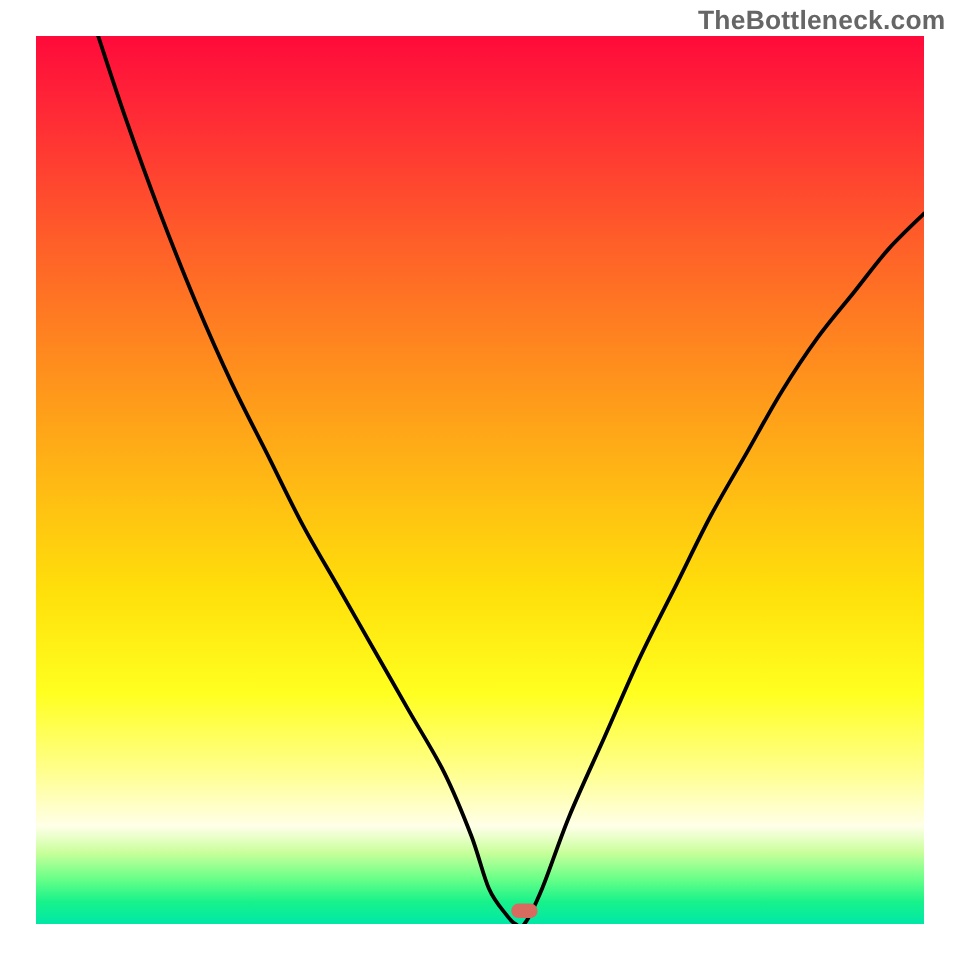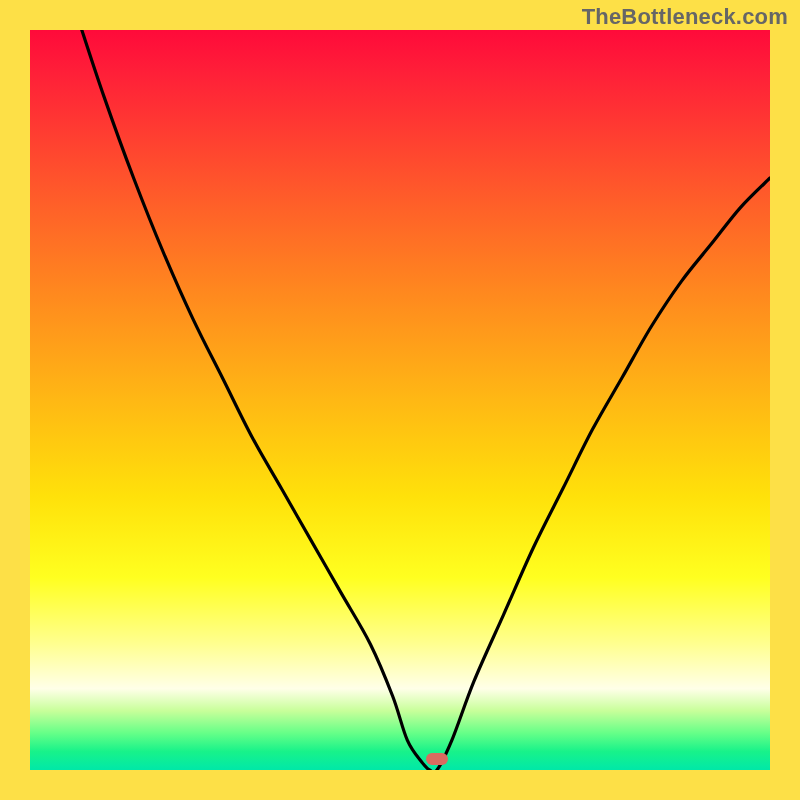--- a/index.html
+++ b/index.html
@@ -8,21 +8,21 @@
     width: 800px;
     height: 800px;
     background: #000;
     font-family: Arial, Helvetica, sans-serif;
     overflow: hidden;
   }
   .frame {
     position: relative;
     width: 800px;
     height: 800px;
-    background: #fde047;
+    background: #ffffff;
   }
   .watermark {
     position: absolute;
     top: 4px;
     right: 12px;
     color: #666;
     font-size: 22px;
     font-weight: 600;
     letter-spacing: 0.2px;
     z-index: 20;

